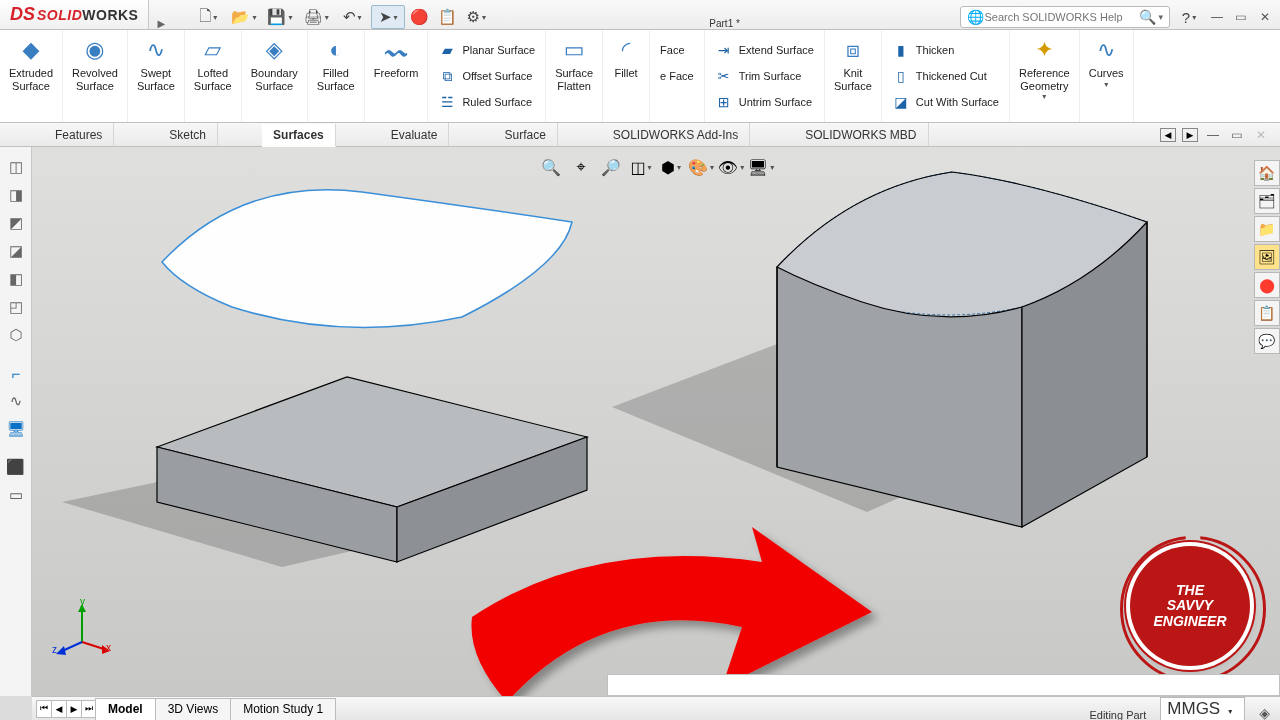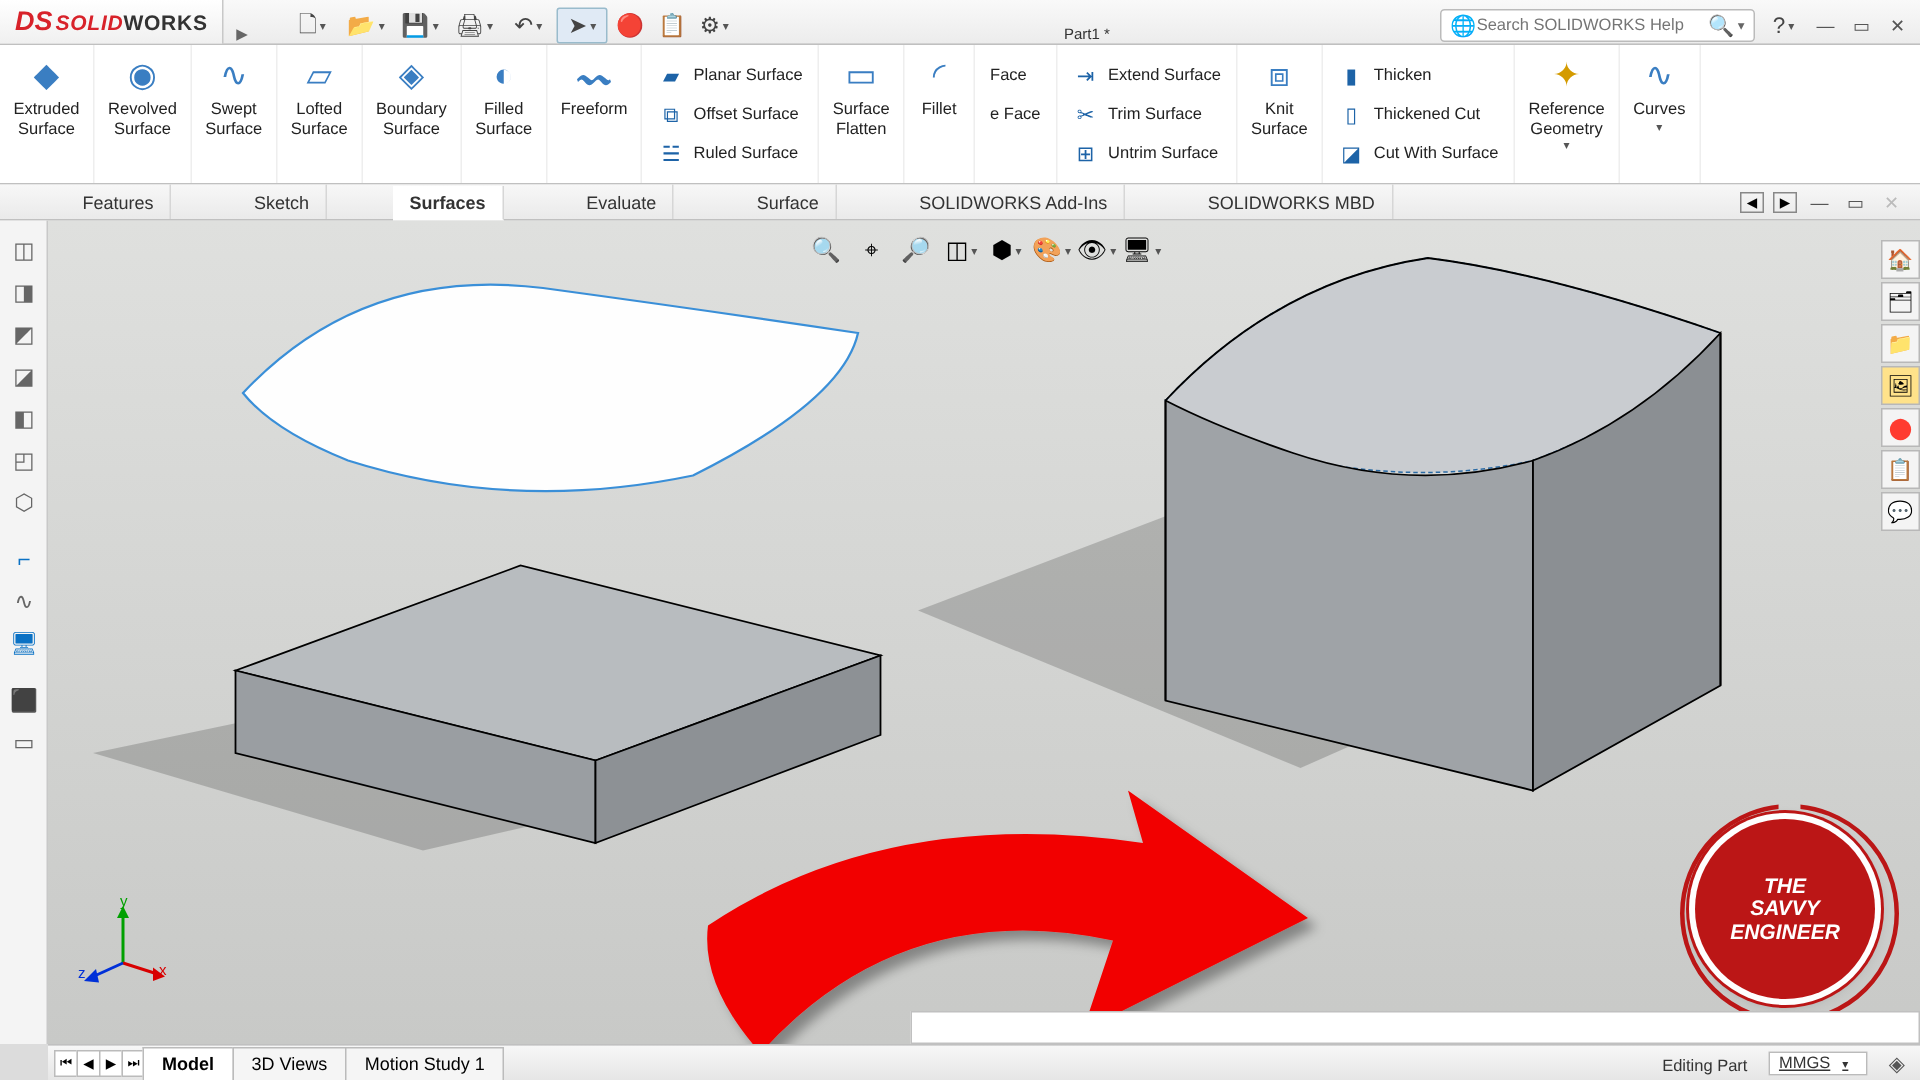--- a/index.html
+++ b/index.html
@@ -57,21 +57,21 @@
 .rt-btn.active { background: #ffe28a; }
 
 
 .btabs { position: absolute; bottom: 0; left: 32px; right: 0; height: 24px; background: linear-gradient(#f7f7f7,#e6e6e6); display: flex; align-items: center; border-top: 1px solid #c0c0c0; font-size: 12px; }
 .btab-nav { display: flex; padding-left: 4px; }
 .btab-arrow { width: 16px; height: 18px; border: 1px solid #bbb; background: #fff; font-size: 9px; display:flex;align-items:center;justify-content:center; cursor:pointer; margin-right:-1px; }
 .btab { padding: 0 12px; border: 1px solid #bbb; border-bottom:none; background:#f5f5f5; cursor:pointer; height:22px; display:flex;align-items:center; margin-left:-1px; }
 .btab.active { background:#fff; font-weight:bold; }
 .btabs-right { margin-left:auto; display:flex; align-items:flex-end; gap:14px; padding:0 10px; color:#333; }
 .bstat { font-size: 11px; }
-.units-sel { border:1px solid #bbb; padding:1px 12px 1px 6px; background:#fff; font-size:11px; cursor:pointer;text-decoration:underline; }
+.units-sel { border:1px solid #bbb; padding:1px 12px 1px 6px; background:#fff; font-size:17px; cursor:pointer; }
 .units-sel::after{content:"▾"; margin-left:8px; font-size:8px;}
 
 
 .triad { position: absolute; left: 20px; bottom: 36px; width: 60px; height: 60px; }
 .brand-badge { position:absolute; right:30px; bottom:30px; width:120px; height:120px; border-radius:50%; background:#bb1616; display:flex; align-items:center; justify-content:center; flex-direction:column; color:#fff; font-weight:bold; font-style:italic; box-shadow: 0 0 0 4px #fefefe, 0 0 0 6px #bb1616, 0 2px 10px rgba(0,0,0,.3); font-size:14px; line-height:1.1; }
 .brand-badge::before, .brand-badge::after { content:""; position:absolute; border:3px solid #bb1616; border-radius:50%; }
 .brand-badge::before { width:140px; height:140px; clip-path: polygon(0 0, 45% 0, 45% 100%, 0 100%); left:-10px; top:-10px; }
 .brand-badge::after { width:140px; height:140px; clip-path: polygon(55% 0, 100% 0, 100% 100%, 55% 100%); left:-10px; top:-10px; }
 .big-arrow { position:absolute; left:420px; top:380px; }
 

